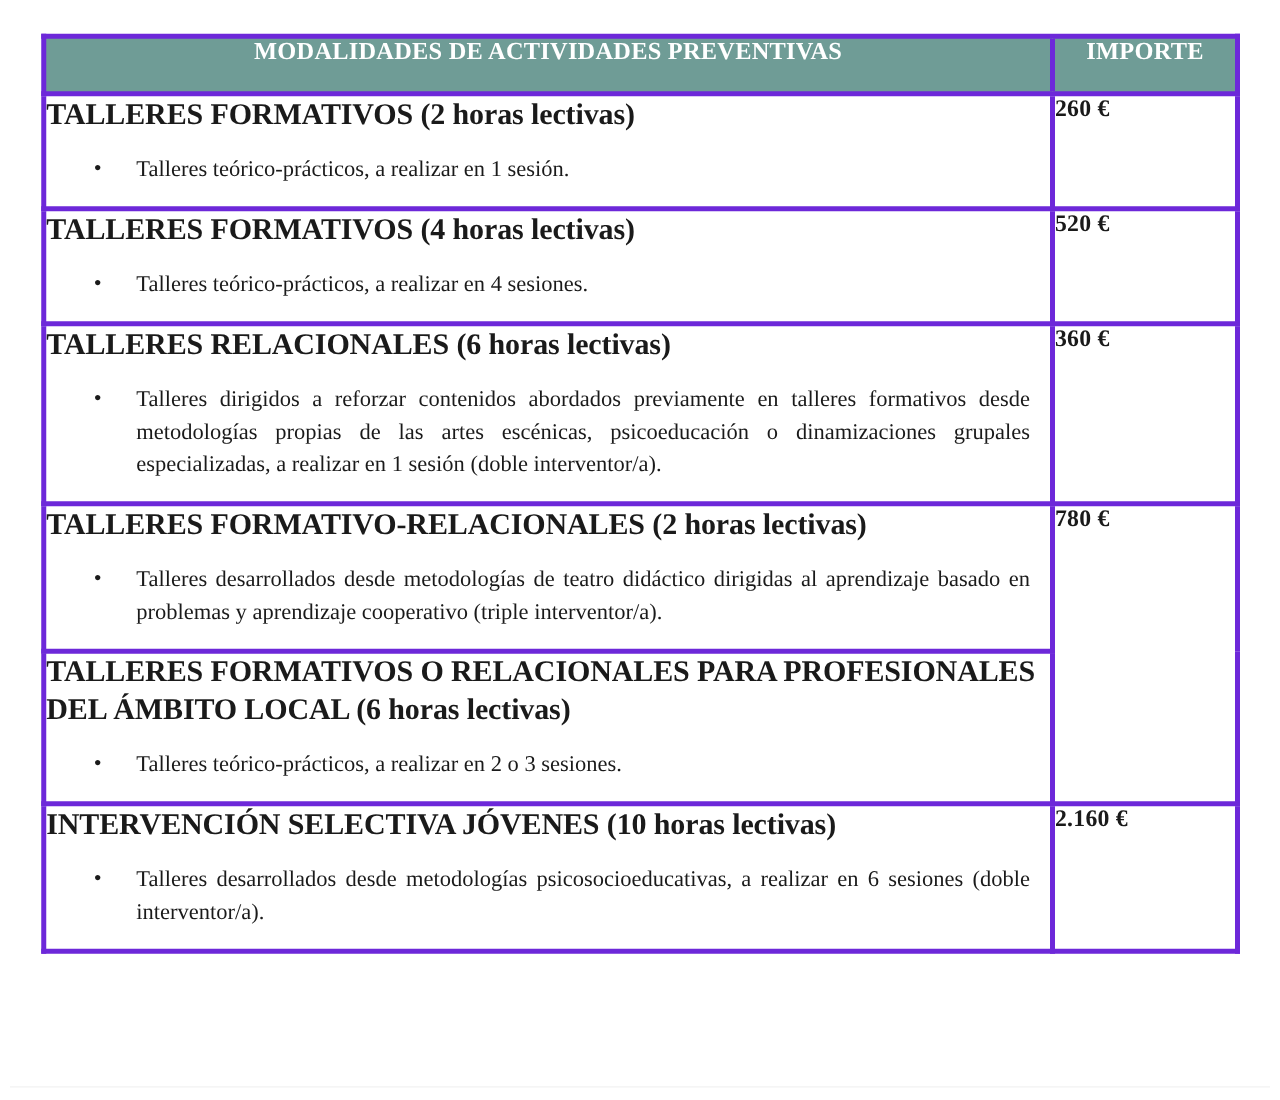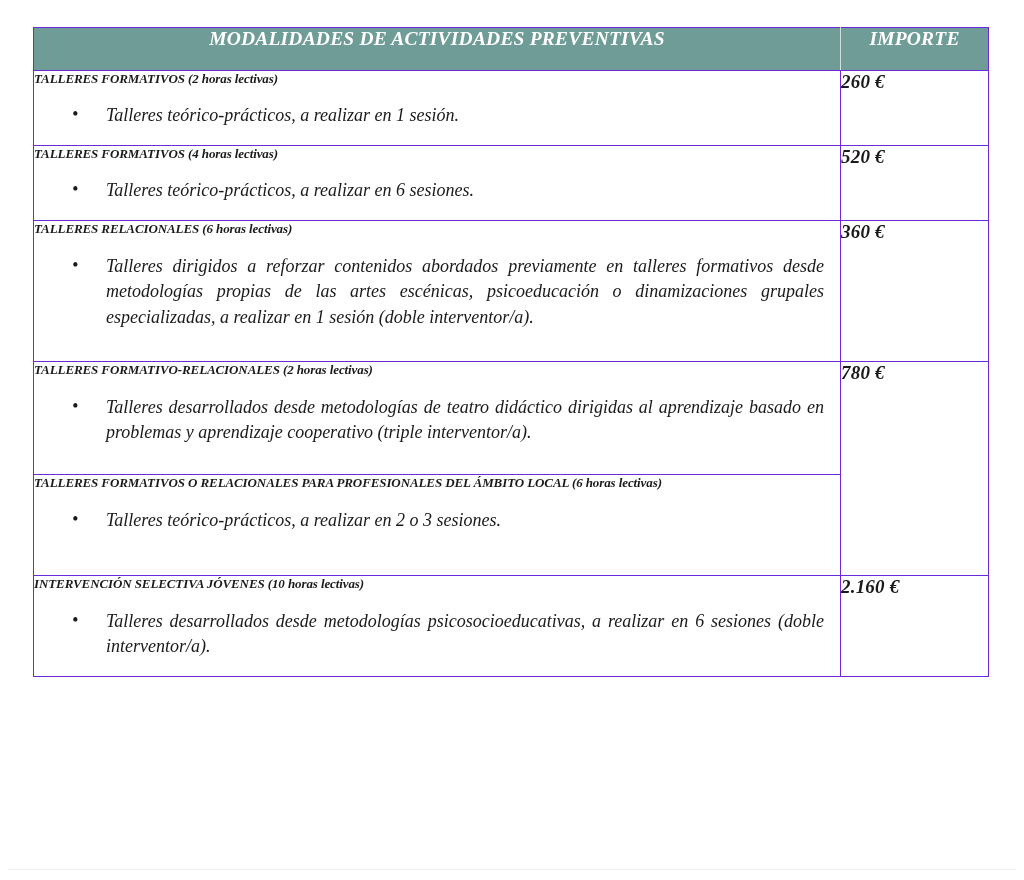--- a/index.html
+++ b/index.html
@@ -34,24 +34,23 @@
     border-collapse: collapse;
     width: 955px;
     table-layout: fixed;
   }
 
   table.preventive-table col.col-desc { width: 807px; }
   table.preventive-table col.col-amount { width: 148px; }
 
   table.preventive-table th,
   table.preventive-table td {
-    border: 1px solid #6d28d9;
+    border: 4px solid #6d28d9;
     vertical-align: top;
     padding: 0;
-    font-style: italic;
   }
 
   
   thead th {
     background: #6f9c96;
     color: #ffffff;
     font-weight: bold;
     text-align: center;
     vertical-align: middle;
     height: 42px;
@@ -63,21 +62,21 @@
     border-right: 1px solid #cfe0de;
   }
 
   
   td.desc {
     padding: 14px 16px 16px 18px;
   }
 
   .cat-title {
     font-weight: bold;
-    font-size: 13px;
+    font-size: 24px;
     line-height: 1.26;
     margin: 0 0 7px 0;
     letter-spacing: -0.1px;
   }
 
   ul.bullets {
     list-style: none;
     margin: 16px;
     padding: 0;
   }
@@ -153,21 +152,21 @@
               <li>Talleres teórico-prácticos, a realizar en 1 sesión.</li>
             </ul>
           </td>
           <td class="amount">260 €</td>
         </tr>
 
         <tr class="r2">
           <td class="desc">
             <p class="cat-title">TALLERES FORMATIVOS (4 horas lectivas)</p>
             <ul class="bullets">
-              <li>Talleres teórico-prácticos, a realizar en 6 sesiones.</li>
+              <li>Talleres teórico-prácticos, a realizar en 4 sesiones.</li>
             </ul>
           </td>
           <td class="amount">520 €</td>
         </tr>
 
         <tr class="r3">
           <td class="desc">
             <p class="cat-title">TALLERES RELACIONALES (6 horas lectivas)</p>
             <ul class="bullets">
               <li>Talleres dirigidos a reforzar contenidos abordados previamente en talleres formativos desde metodologías propias de las artes escénicas, psicoeducación o dinamizaciones grupales especializadas, a realizar en 1 sesión (doble interventor/a).</li>

